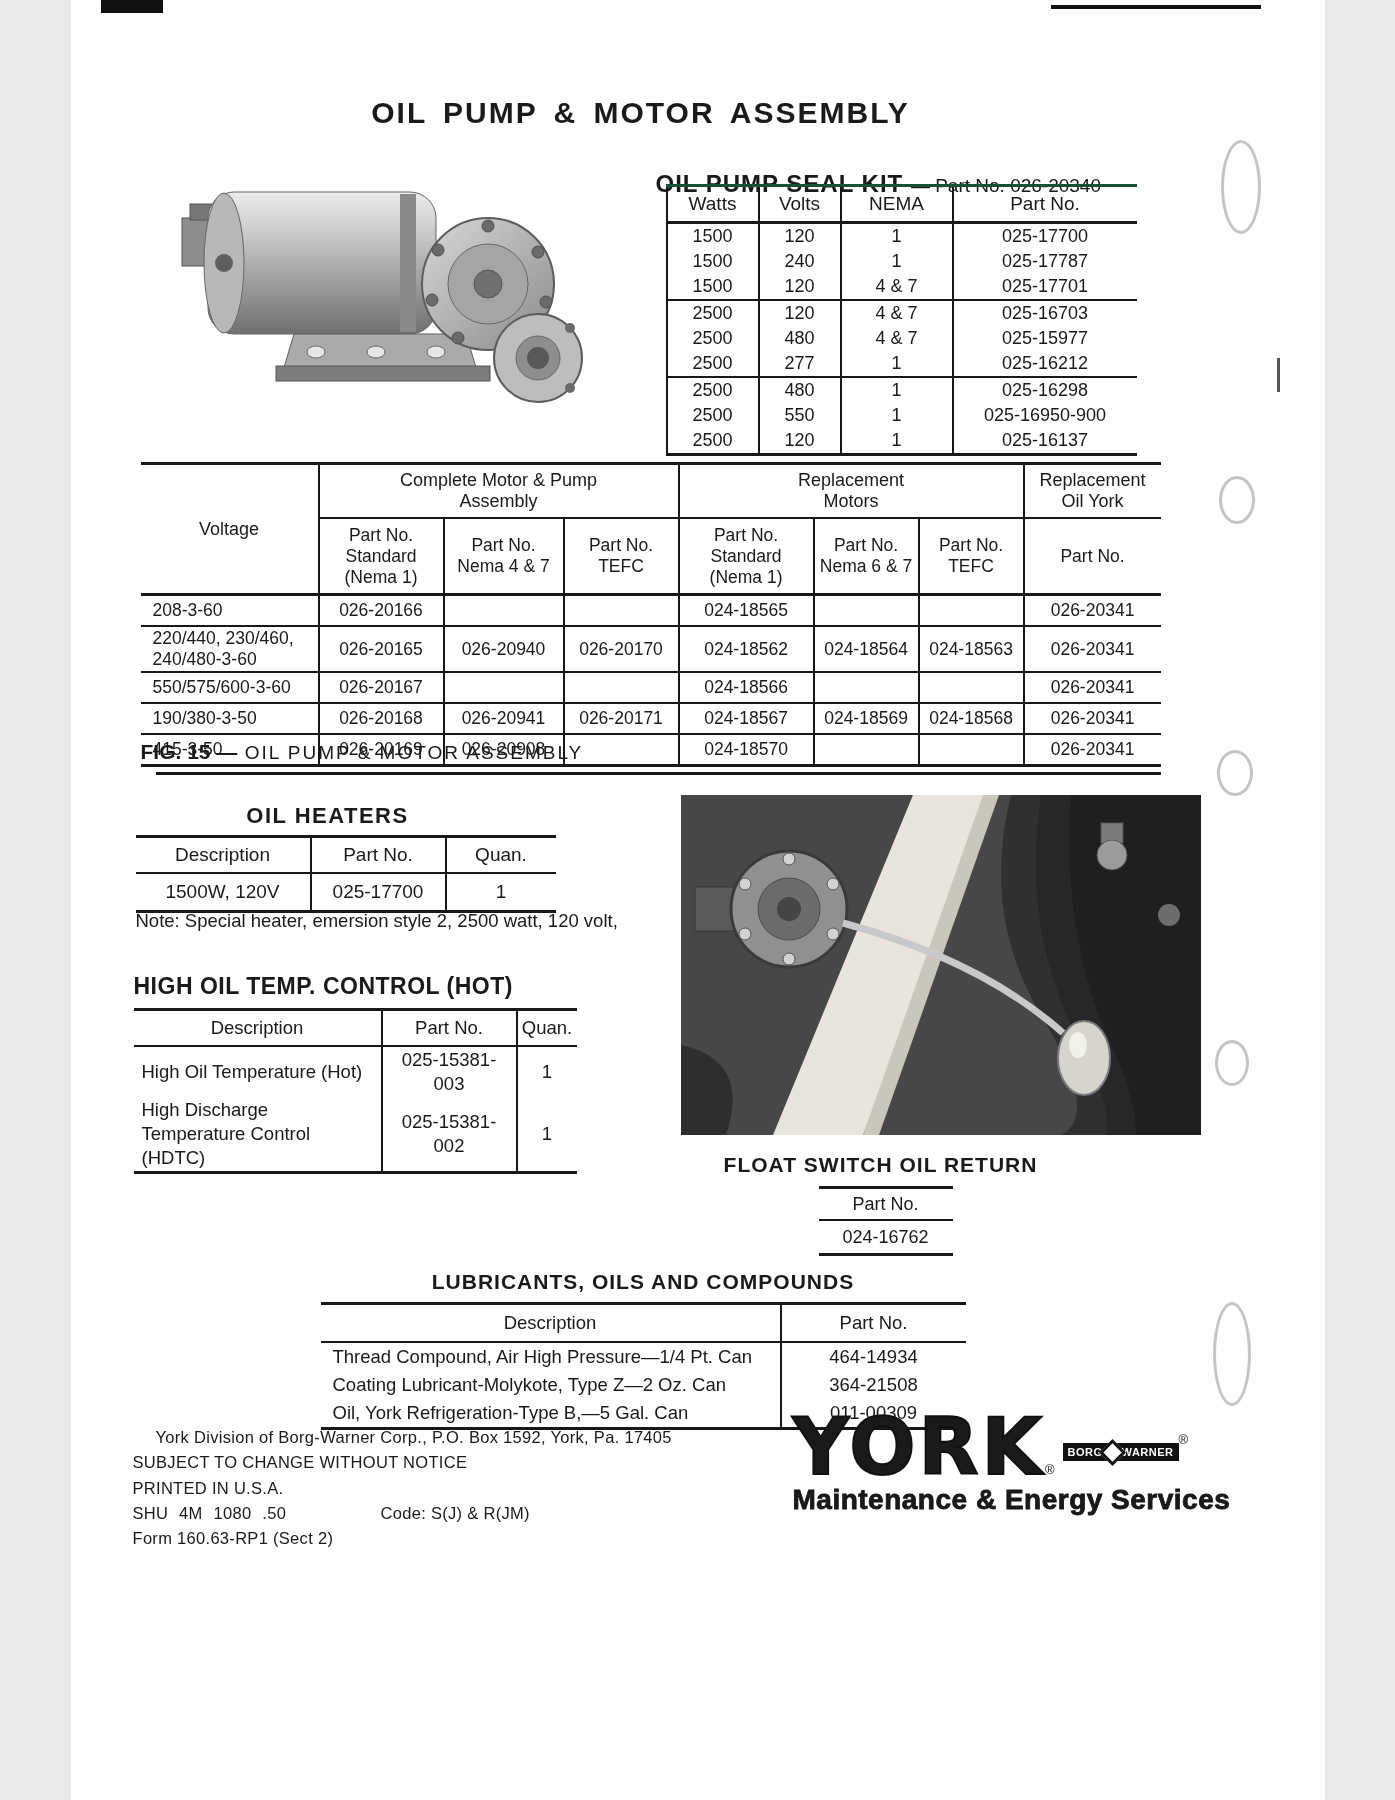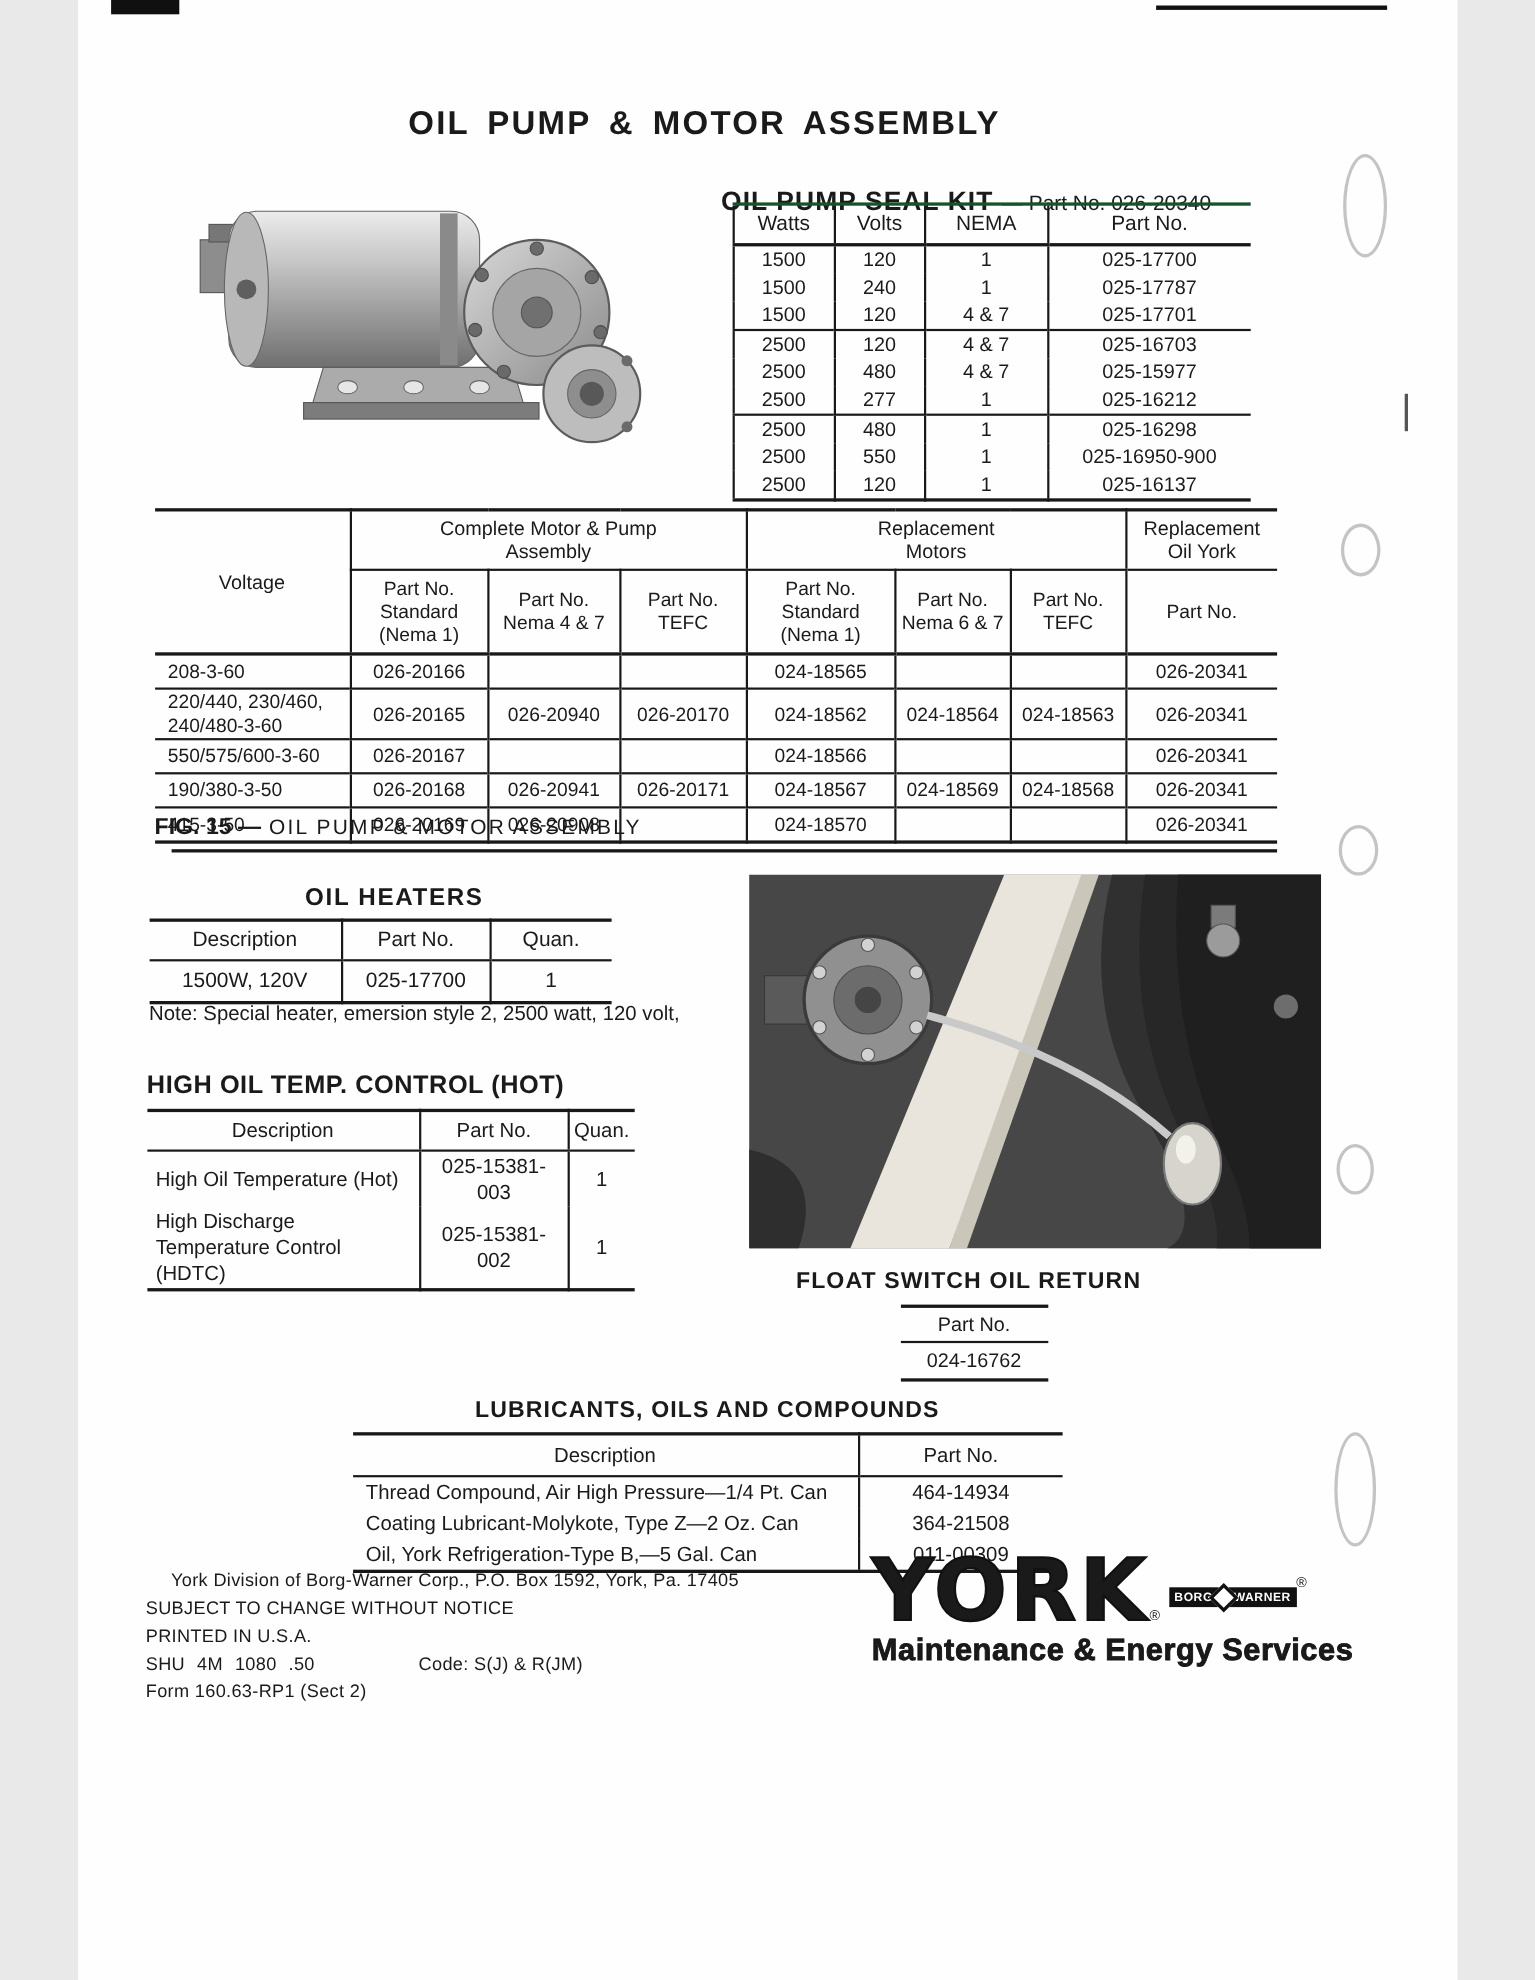--- a/index.html
+++ b/index.html
@@ -11,21 +11,21 @@
   
   .artifact{position:absolute;background:#101010;}
   .hole{position:absolute;border:3px solid #c4c4c4;border-radius:50%;background:transparent;}
   
   #page-title{position:absolute;top:96px;left:0;width:1140px;text-align:center;
     font-size:30px;font-weight:bold;letter-spacing:2px;word-spacing:6px;}
   #sealkit-heading{position:absolute;top:170px;left:585px;font-size:24px;font-weight:bold;letter-spacing:1px;}
   #sealkit-heading .suffix{font-size:19px;font-weight:normal;letter-spacing:0;}
   #fig15-caption{position:absolute;top:740px;left:70px;font-size:19px;letter-spacing:2px;}
   #fig15-caption .b{font-size:21px;font-weight:bold;letter-spacing:0;text-align:right;}
-  #heaters-heading{position:absolute;top:803px;left:78px;width:420px;text-align:center;
+  #heaters-heading{position:absolute;top:803px;left:47px;width:420px;text-align:center;
     font-size:22px;font-weight:bold;letter-spacing:1.5px;}
   #hot-heading{position:absolute;top:973px;left:63px;font-size:23px;font-weight:bold;letter-spacing:.5px;}
   #float-heading{position:absolute;top:1153px;left:610px;width:400px;text-align:center;
     font-size:21px;font-weight:bold;letter-spacing:1px;}
   #lub-heading{position:absolute;top:1270px;left:250px;width:645px;text-align:center;
     font-size:21px;font-weight:bold;letter-spacing:1px;}
   
   table{border-collapse:collapse;table-layout:fixed;color:#1a1a1a;}
   th,td{padding:1px 4px;text-align:center;vertical-align:middle;font-weight:normal;}
   

